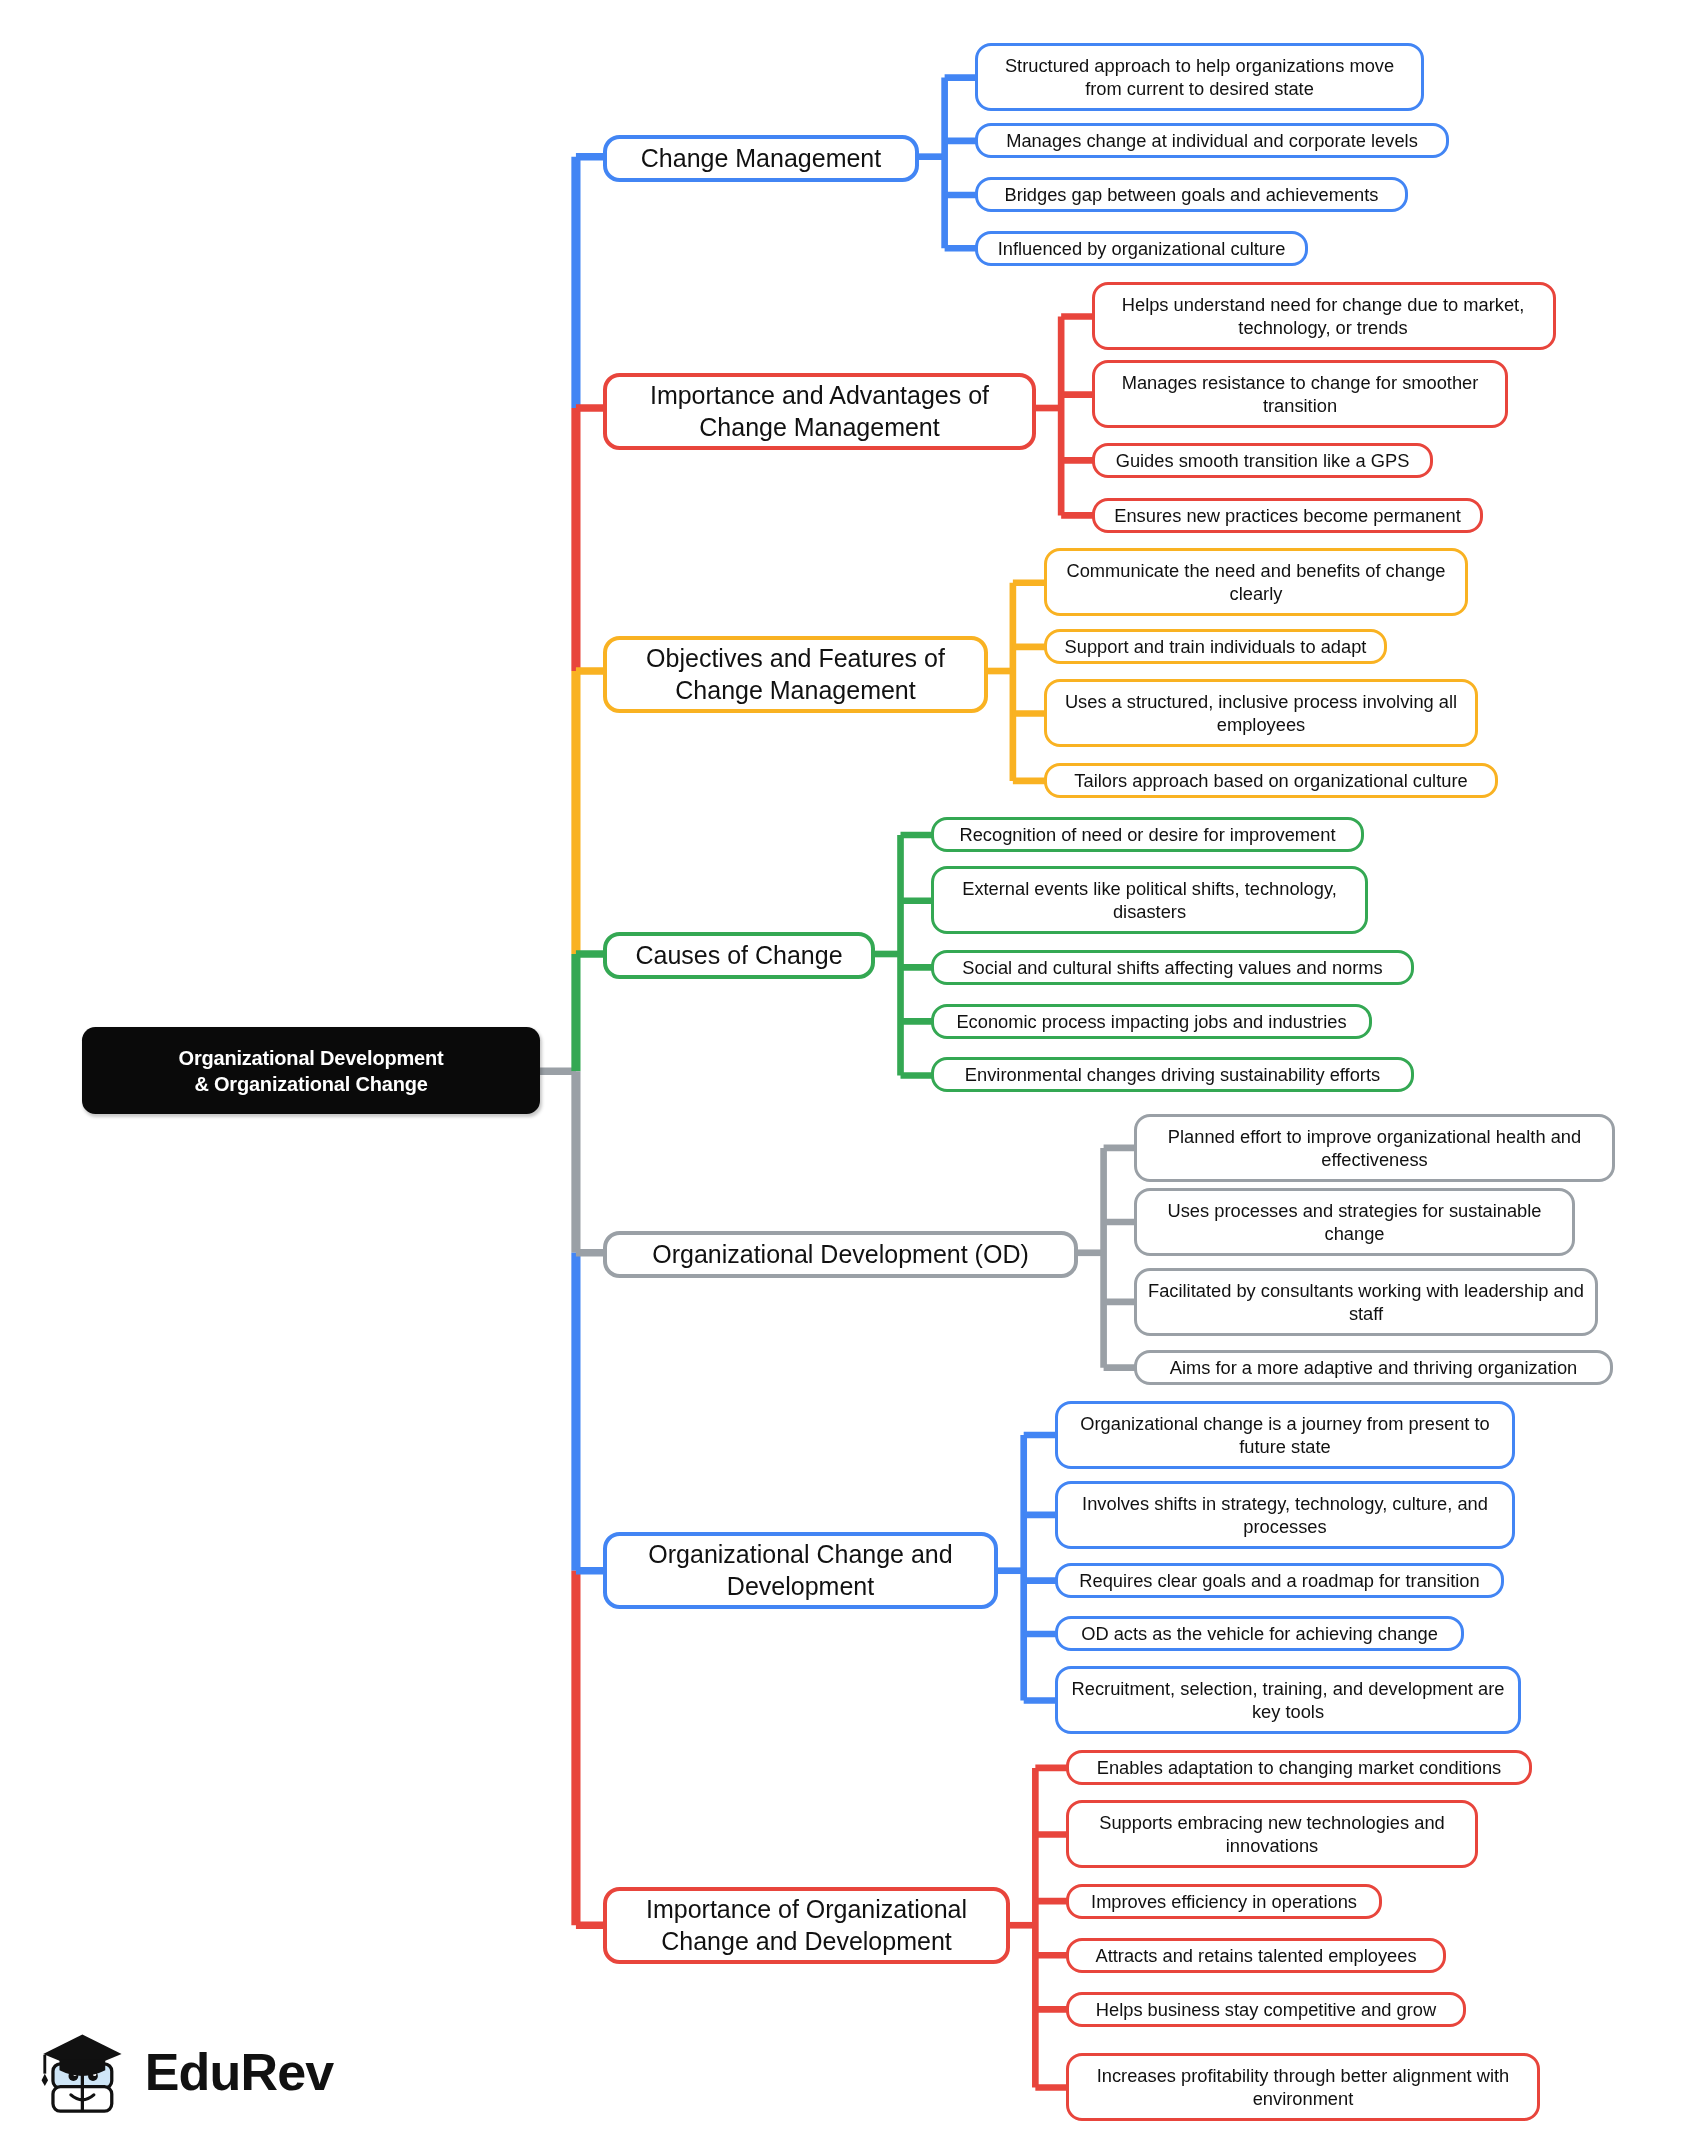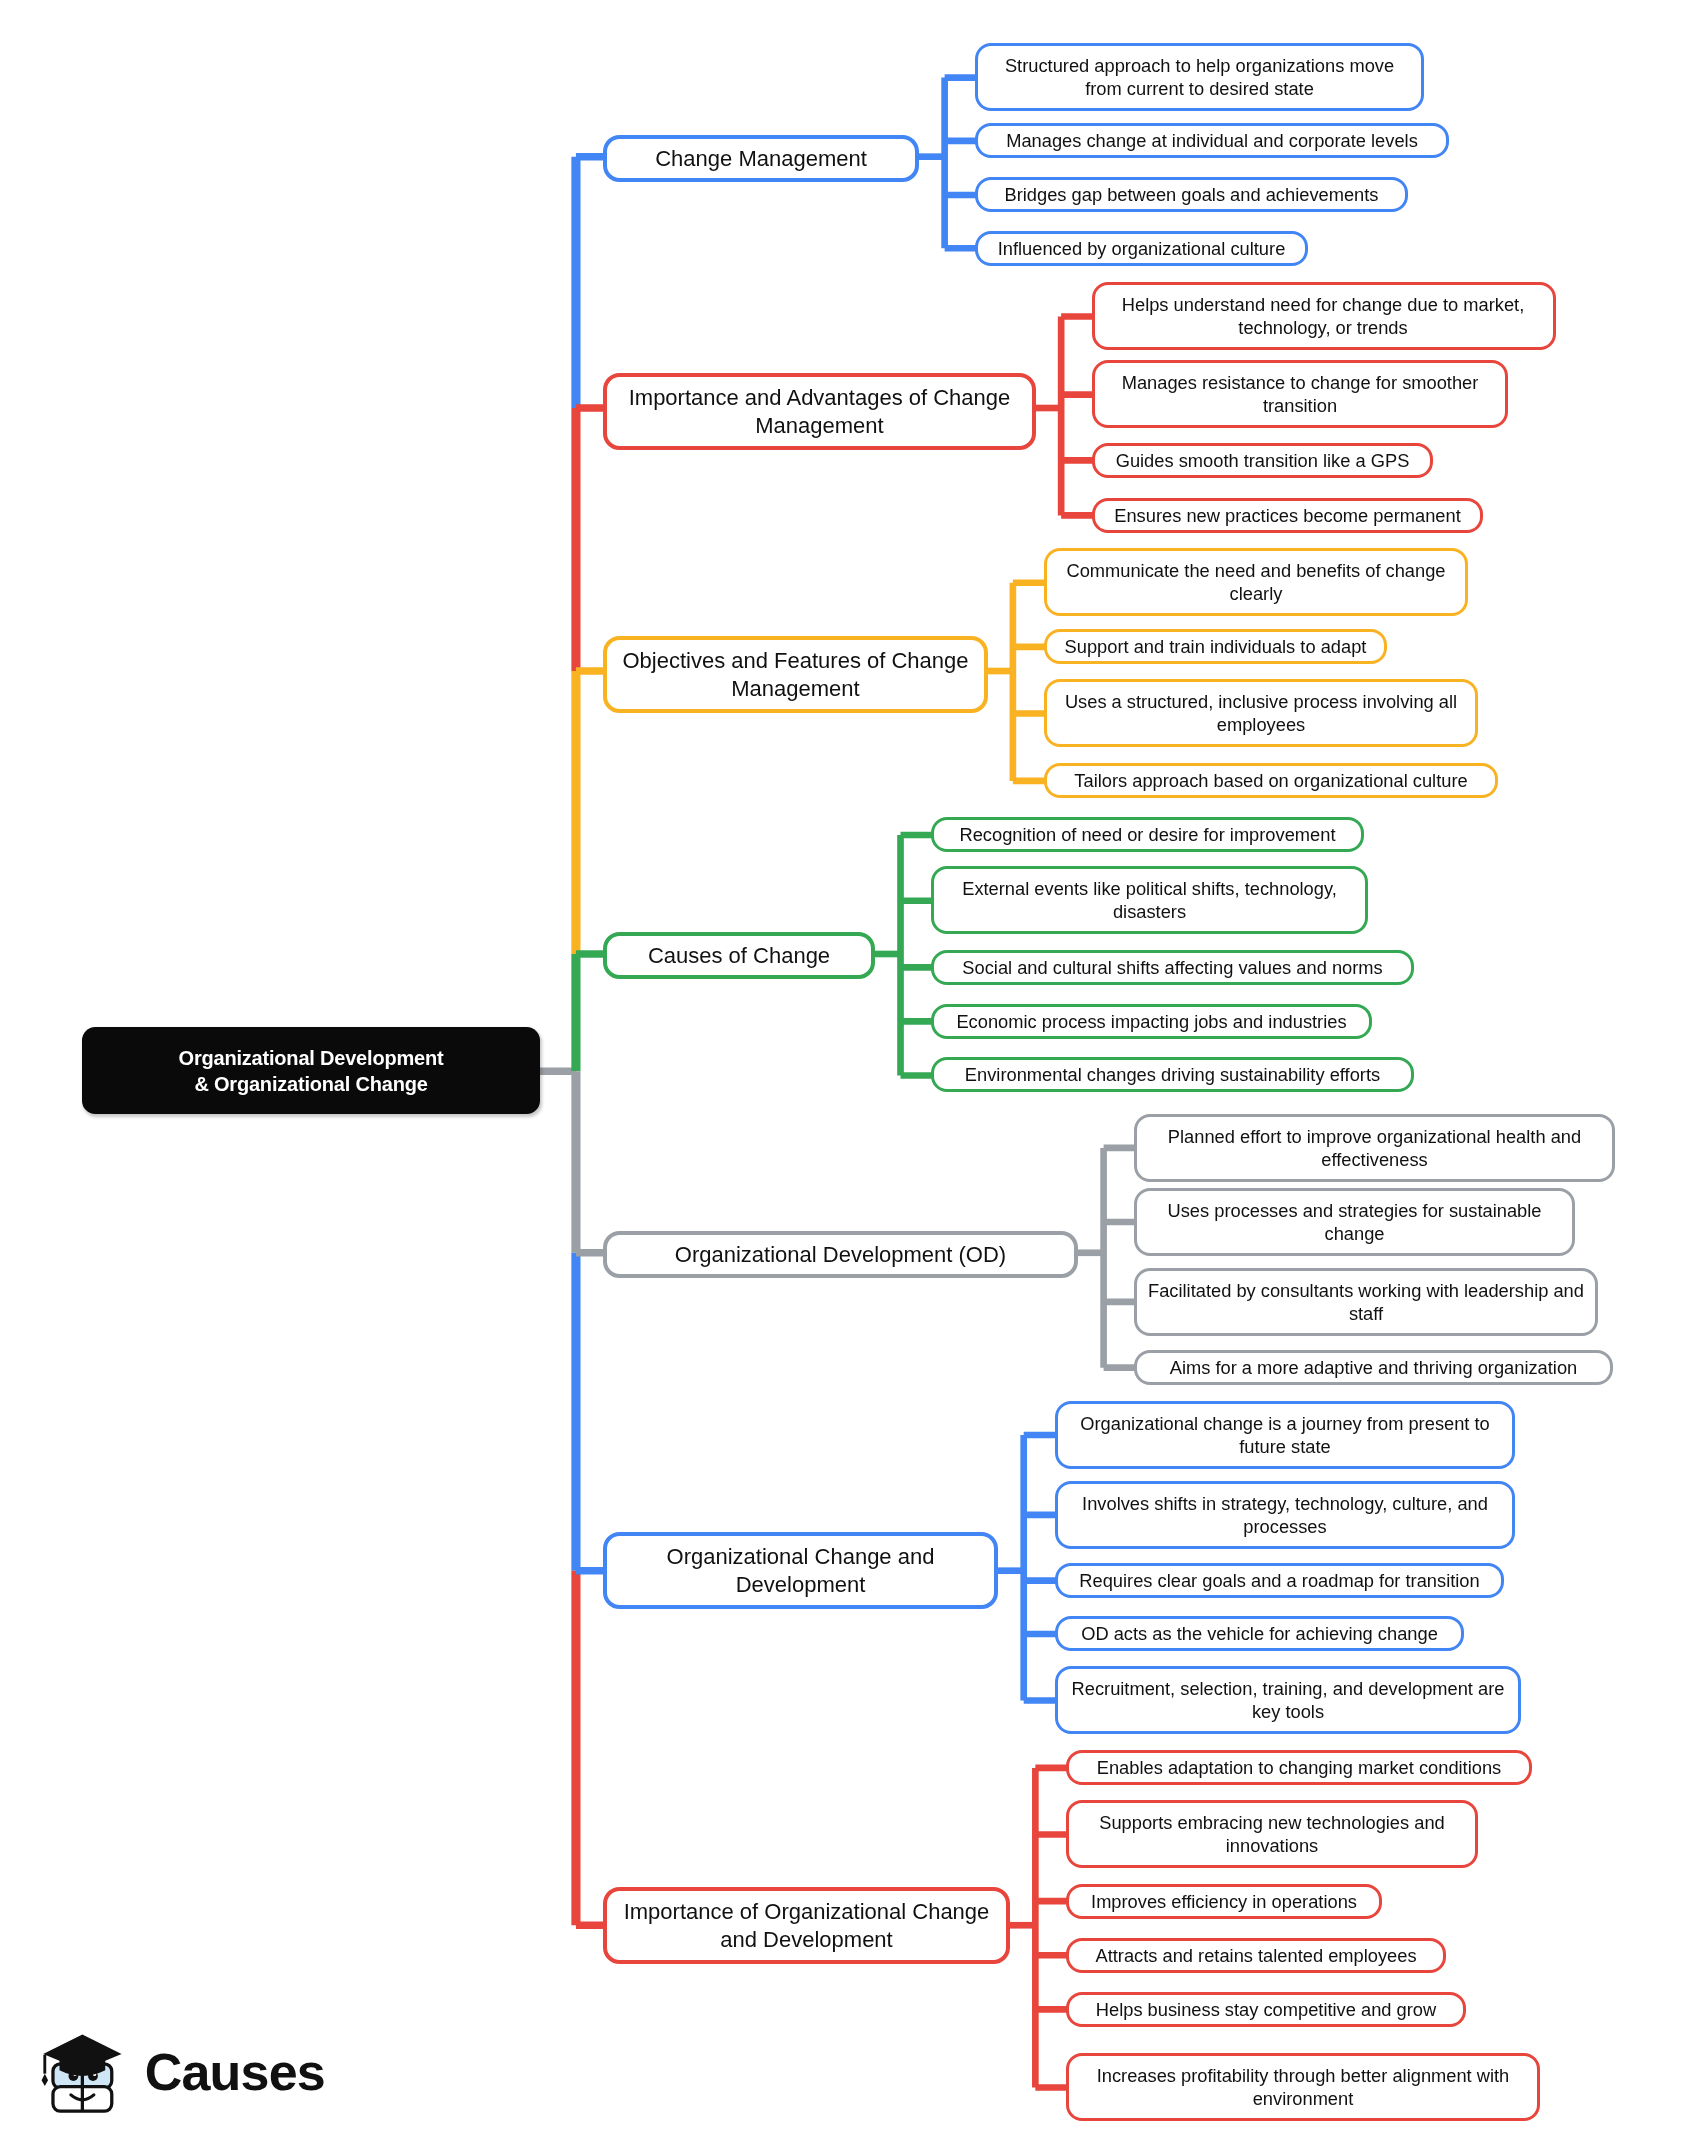--- a/index.html
+++ b/index.html
@@ -52,21 +52,21 @@
     line-height: 1.3;
     letter-spacing: -0.2px;
     box-shadow: 1.7px 2.5px 3.3px rgba(0,0,0,0.22);
     padding: 5px 11.7px;
   }
 
   
   .branch {
     border-width: 4.2px;
     border-radius: 16.6px;
-    font-size: 22px;
+    font-size: 25px;
     font-weight: 400;
     padding: 3.3px 13.3px;
   }
 
   
   .leaf {
     border-width: 3.3px;
     border-radius: 16px;
     font-size: 18.3px;
     font-weight: 400;
@@ -261,17 +261,17 @@
 
       <path d="M 36 54 Q 45 46 54 54" fill="none" stroke="#111" stroke-width="3.5" stroke-linecap="round"></path>
       <path d="M 64 54 Q 73 46 82 54" fill="none" stroke="#111" stroke-width="3.5" stroke-linecap="round"></path>
 
       <path d="M 58 14 L 106 38 L 58 58 L 10 38 Z" fill="#111"></path>
       <path d="M 30 45 L 30 58 Q 58 72 86 58 L 86 45" fill="#111"></path>
 
       <path d="M 12 39 L 12 62" stroke="#111" stroke-width="3.5" fill="none"></path>
       <path d="M 12 62 l -4 8 l 4 7 l 4 -7 z" fill="#111"></path>
     </svg>
-    <div class="wordmark">Causes</div>
+    <div class="wordmark">EduRev</div>
   </div>
 
 </div>
 
 
 </body></html>

